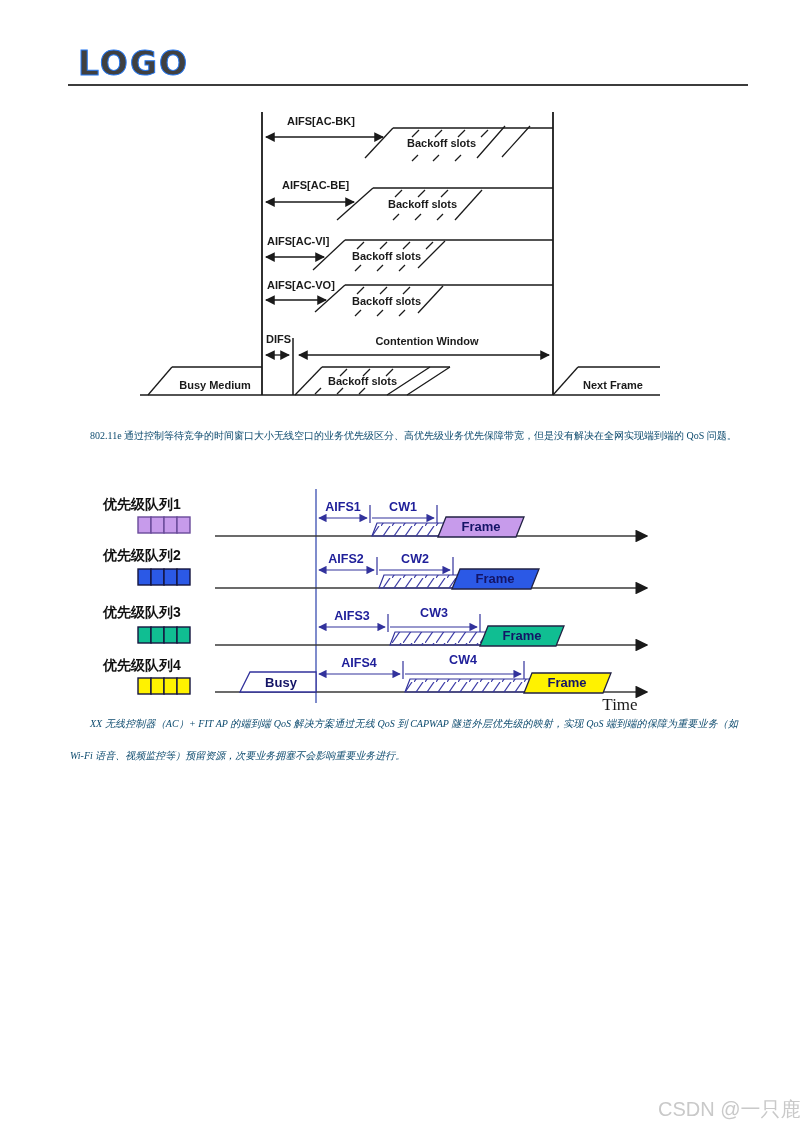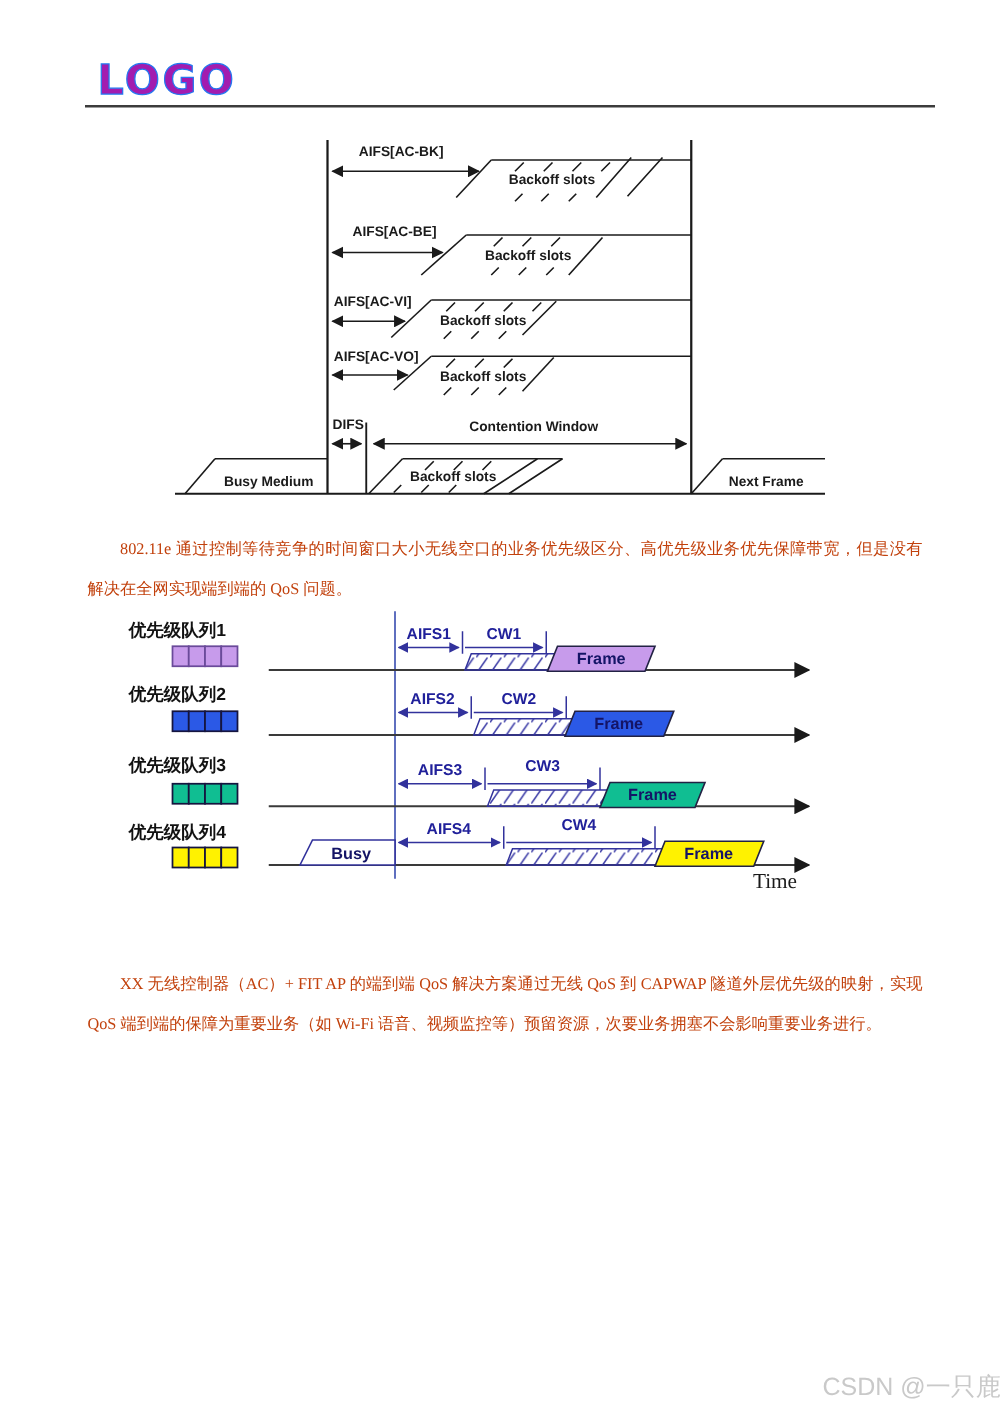--- a/index.html
+++ b/index.html
@@ -3,33 +3,33 @@
 <meta charset="utf-8">
 <style>
   html,body{margin:0;padding:0;}
   body{
     width:800px;height:1132px;position:relative;background:#ffffff;
     font-family:"Liberation Serif","DejaVu Serif",serif;overflow:hidden;
   }
   .logo{
     position:absolute;left:78px;top:44px;
     font-family:"DejaVu Sans","Liberation Sans",sans-serif;
-    font-weight:900;font-size:33px;letter-spacing:2px;color:#a21caf;
+    font-weight:900;font-size:33px;letter-spacing:2px;color:#404040;
     -webkit-text-stroke:1px #2577f0;
   }
   .header-rule{
     position:absolute;left:68px;top:84px;width:680px;height:2px;background:#3c3c3c;
   }
   .para{
     position:absolute;left:70px;width:668px;
-    font-size:13px;line-height:32px;color:#c2410c;
+    font-size:10px;line-height:32px;color:#0c4a6e;
     text-align:justify;text-indent:2em;
   }
   #para1{top:410px;}
-  #para2{top:758px;}
+  #para2{top:698px;font-style:italic;}
   .watermark{
     position:absolute;left:658px;top:1096px;width:140px;
     font-family:"Liberation Sans",sans-serif;
     font-size:20px;color:#c9c9c9;white-space:nowrap;
   }
   svg{position:absolute;overflow:visible;}
   #diagram1{left:115px;top:105px;width:555px;height:300px;}
   #diagram2{left:95px;top:487px;width:600px;height:228px;}
   .d1txt{font-family:"Liberation Sans",sans-serif;font-size:11px;font-weight:600;fill:#1a1a1a;}
   .d2dim{font-family:"Liberation Sans",sans-serif;font-size:12.5px;font-weight:bold;fill:#20209a;}

